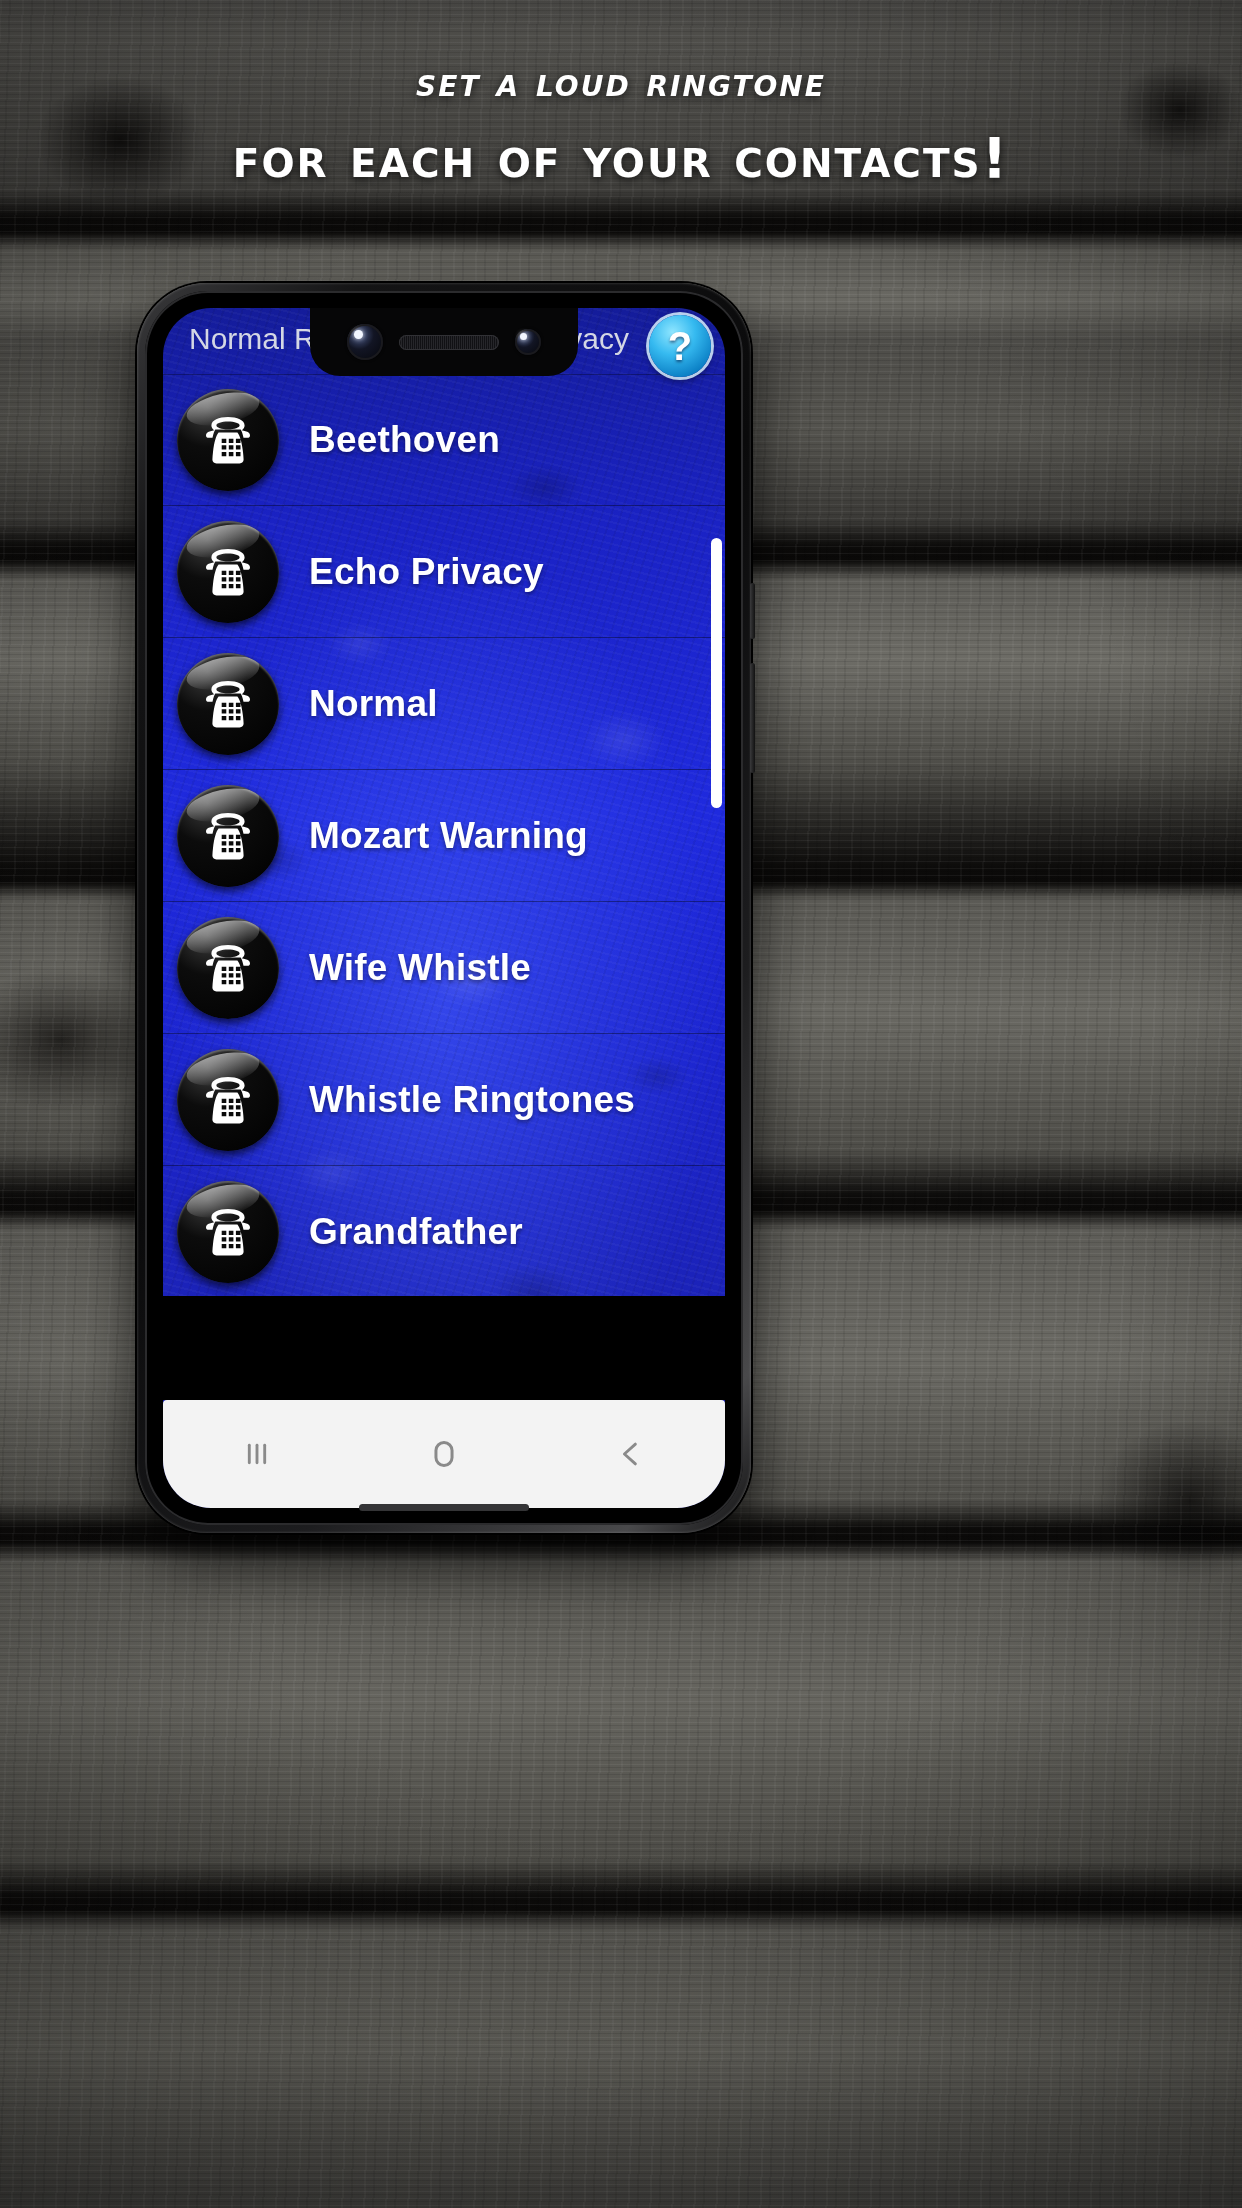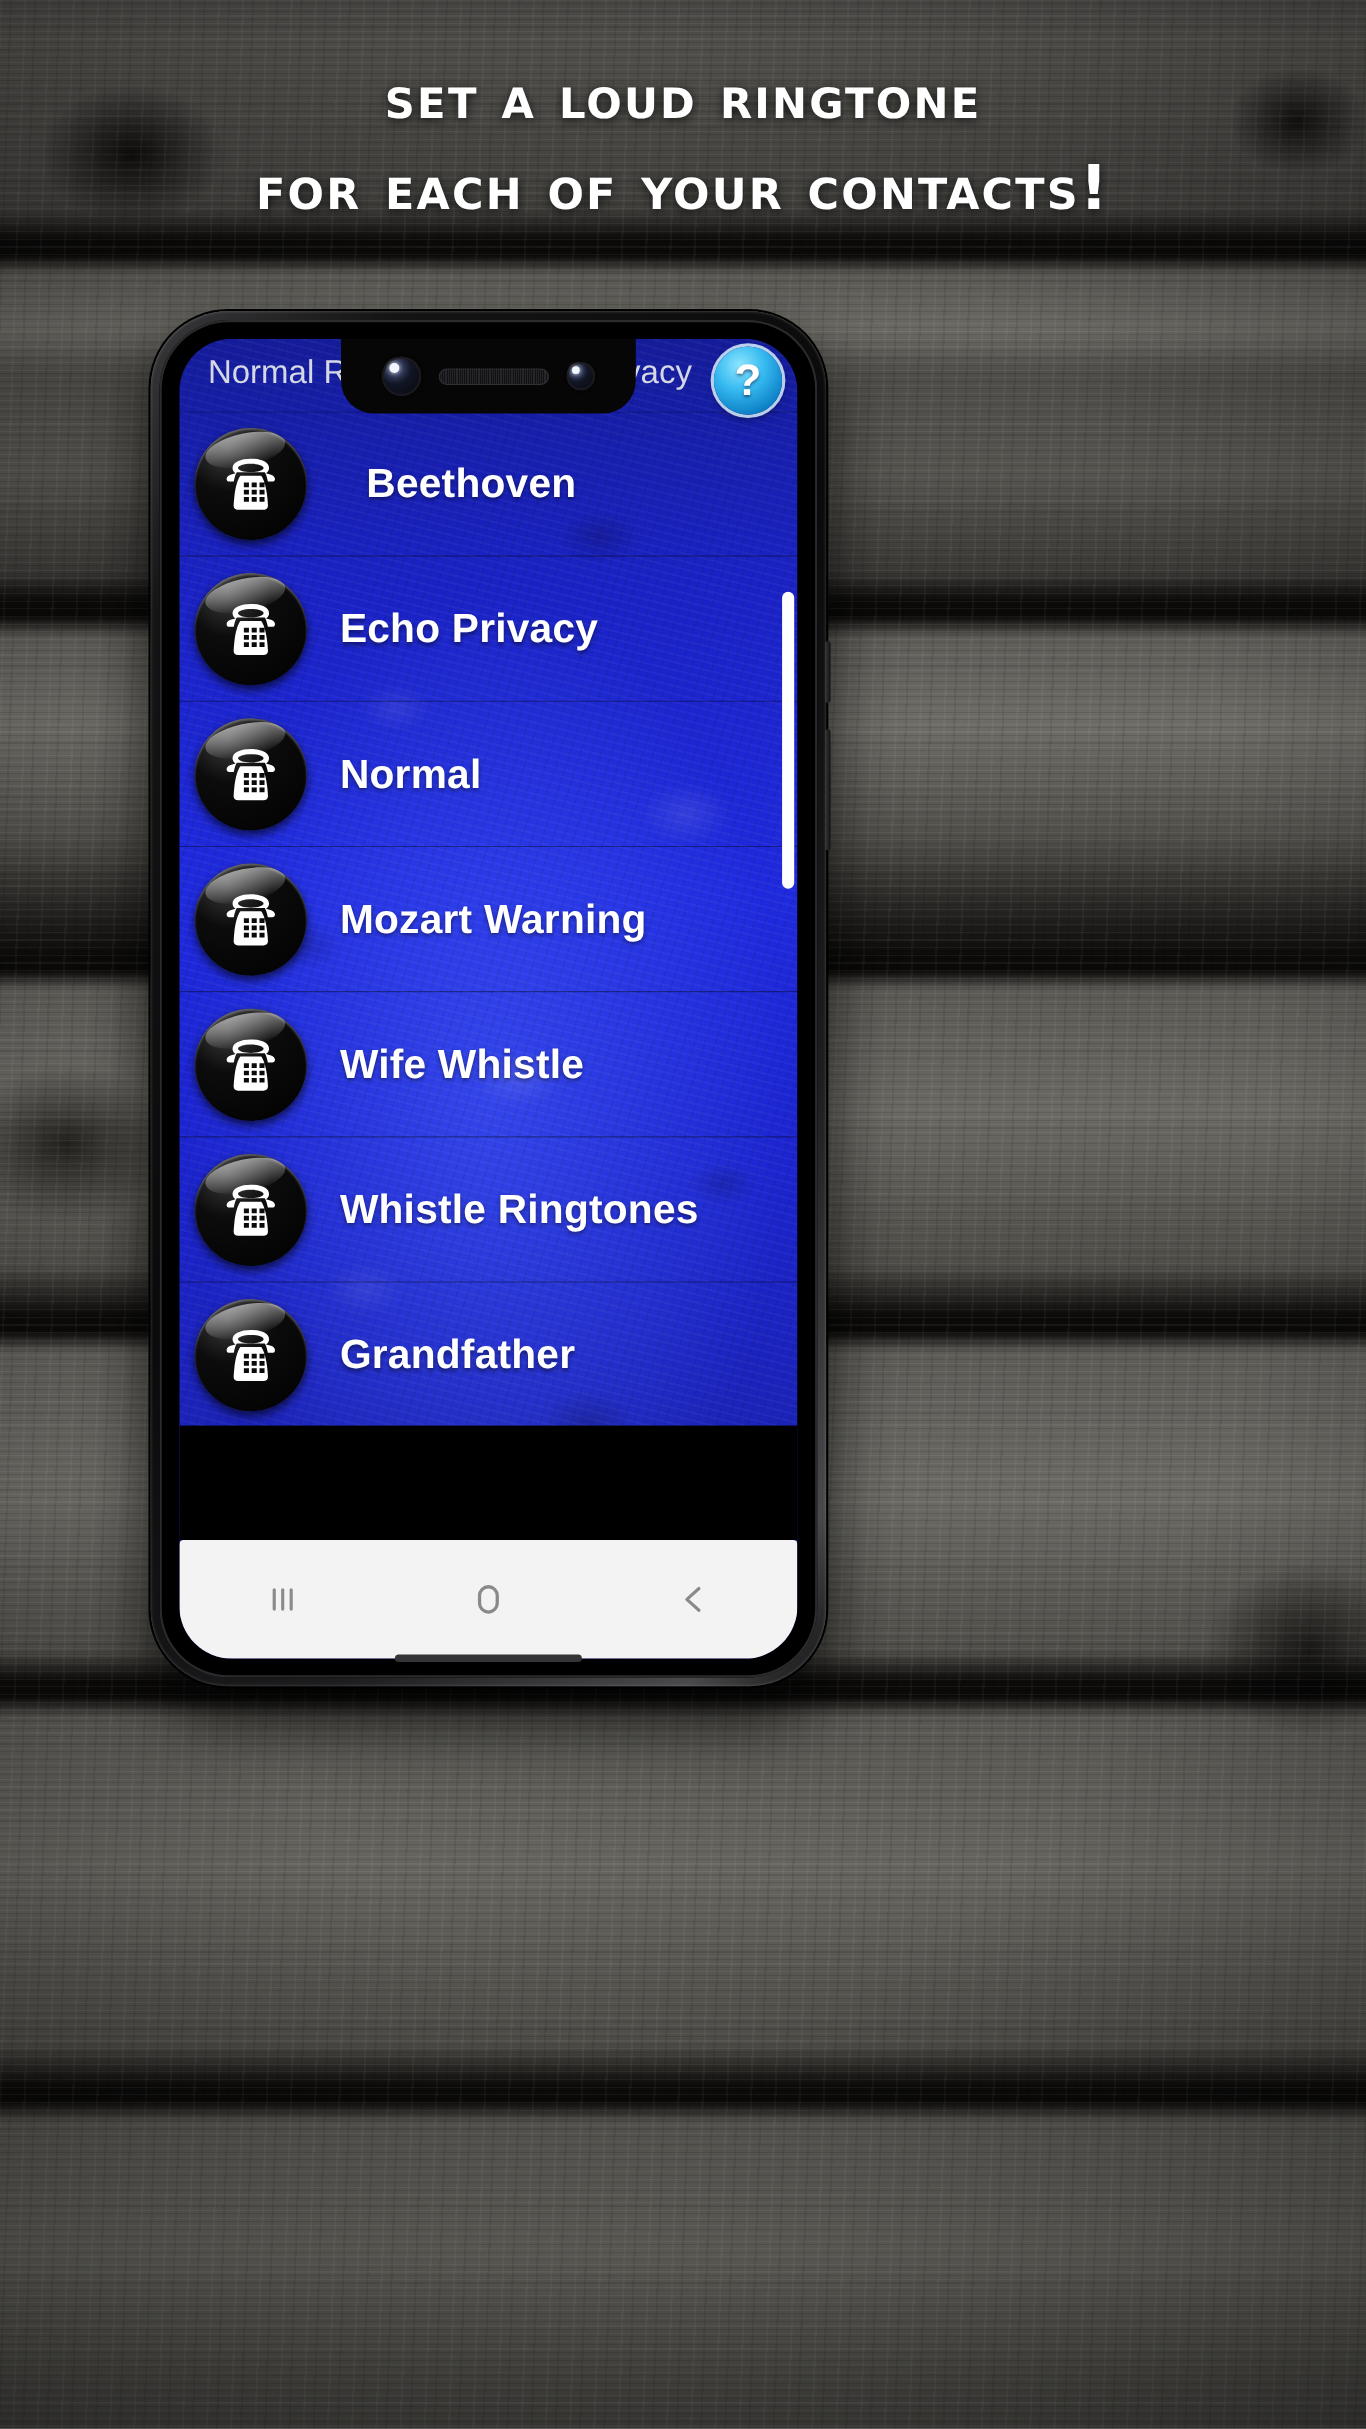--- a/index.html
+++ b/index.html
@@ -67,21 +67,21 @@
     position:absolute; top:62px; left:0; width:1242px;
     text-align:center; z-index:6;
     color:#ffffff;
     font-family:"DejaVu Sans", sans-serif;
     font-weight:bold;
     letter-spacing:2px;
     line-height:1.0;
     text-shadow:0 2px 10px rgba(0,0,0,.75);
   }
   .hl-line { display:block; white-space:nowrap; }
-  #hl1 { font-size:54px; font-variant:small-caps; text-transform:lowercase; }
+  #hl1 { font-size:40px; font-variant:small-caps; text-transform:lowercase;font-style:italic; }
   #hl1::first-letter { font-size:1em; }
   #hl2 { font-size:56px; font-variant:small-caps; text-transform:lowercase; margin-top:28px; }
 
   
   #phone {
     position:absolute; left:137px; top:283px;
     width:614px; height:1250px;
     border-radius:70px;
     background:linear-gradient(128deg,#3a3a3c 0%,#141415 14%,#0a0a0b 46%,#1d1d1f 72%,#49494b 92%,#121213 100%);
     box-shadow:
@@ -189,21 +189,21 @@
   #list {
     position:absolute; top:66px; left:0; right:0; bottom:212px;
     overflow:hidden;
   }
   .row {
     position:relative; height:132px;
     display:flex; align-items:center;
     border-bottom:1px solid rgba(0,0,0,.38);
     padding-left:14px;
   }
-  .row:first-child { border-top:1px solid rgba(0,0,0,.30);gap:24px; }
+  .row:first-child { border-top:1px solid rgba(0,0,0,.30); }
   .ico {
     width:102px; height:102px; min-width:102px; border-radius:50%;
     background:radial-gradient(circle at 30% 18%, #3d3d3d 0%, #0c0c0c 36%, #000 100%);
     box-shadow:0 4px 9px rgba(0,0,0,.65), inset 0 2px 2px rgba(255,255,255,.30);
     display:flex; align-items:center; justify-content:center;
     position:relative; overflow:hidden;
   }
   .ico::before{
     content:""; position:absolute; left:9px; top:5px;
     width:74px; height:30px; border-radius:50%;

